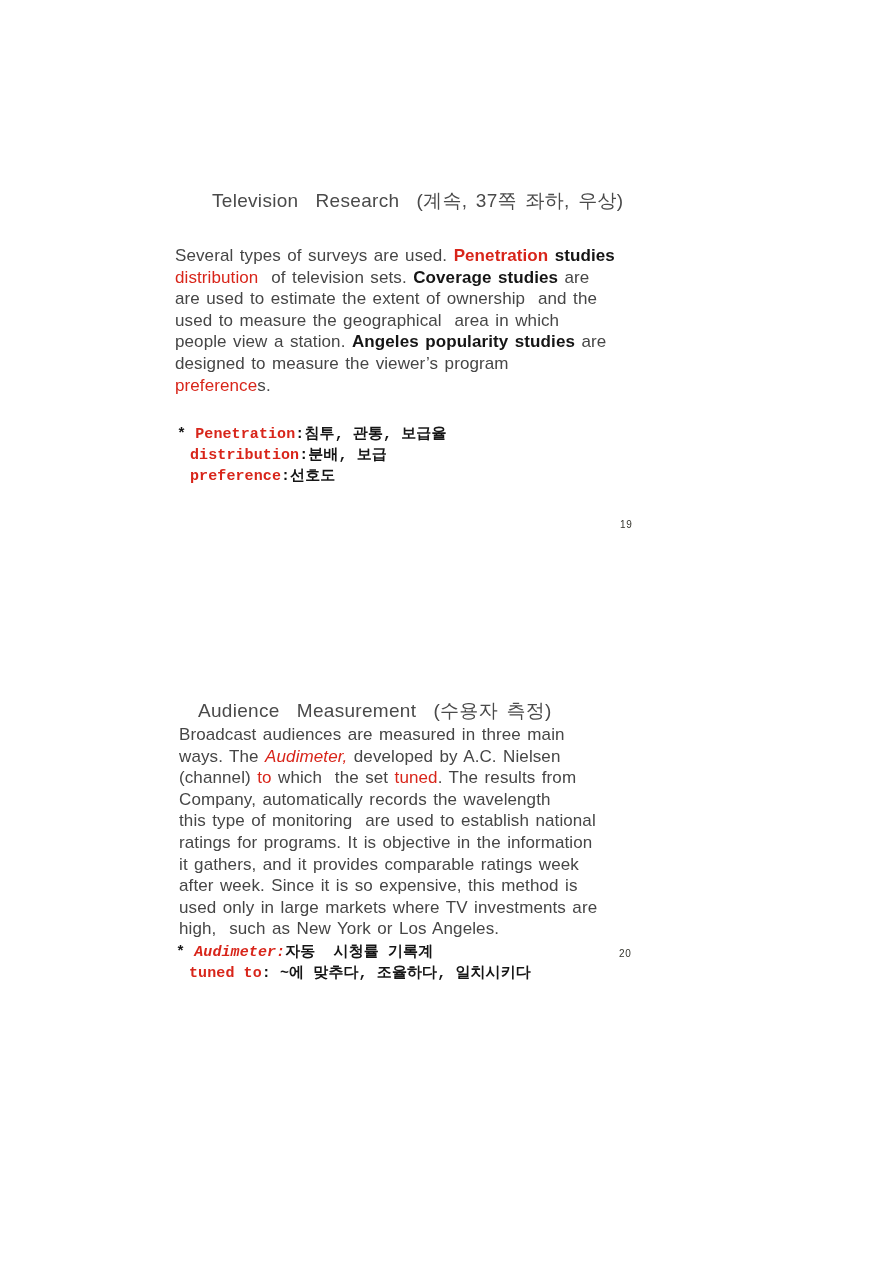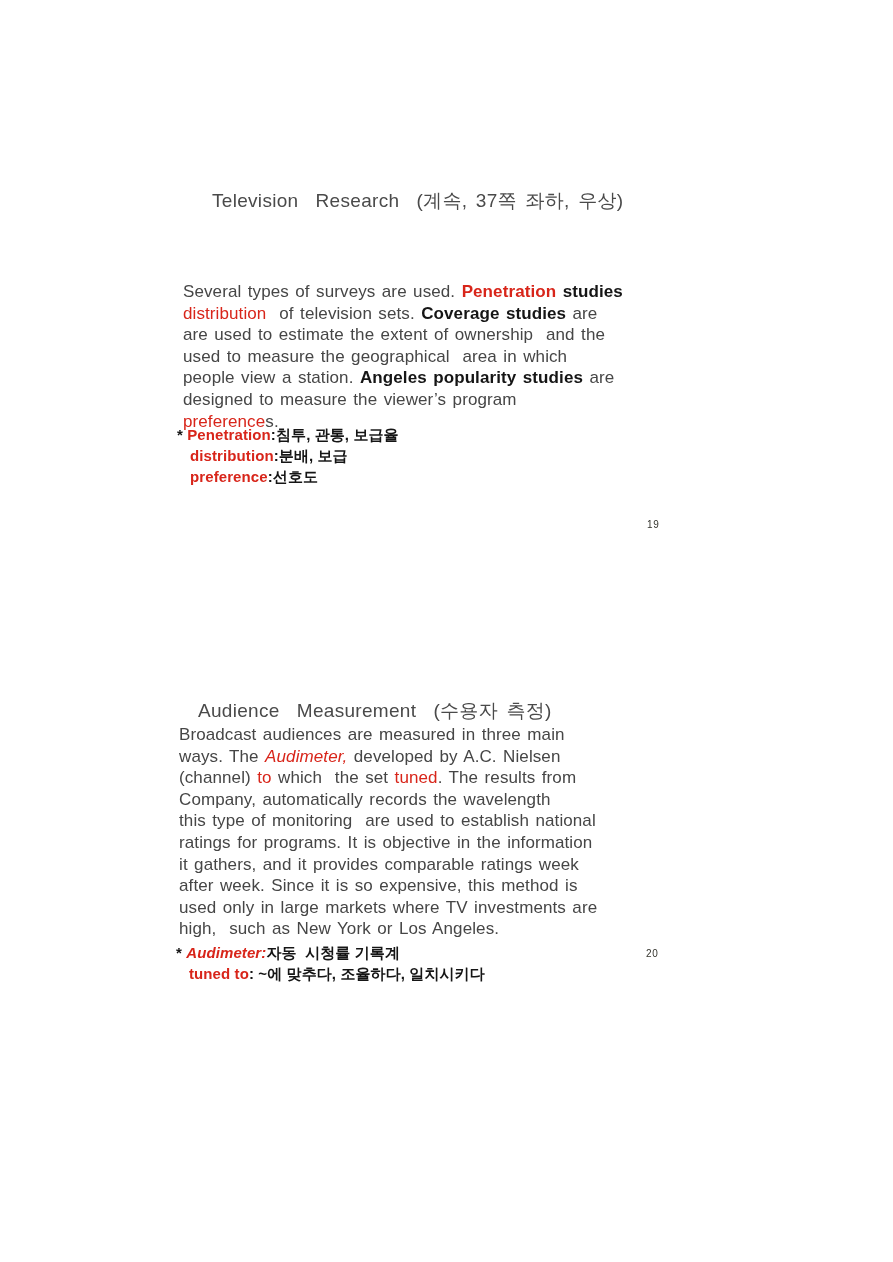--- a/index.html
+++ b/index.html
@@ -48,46 +48,46 @@
     width: 460px;
     font-size: 15px;
     font-weight: bold;
     color: var(--dark);
     letter-spacing: 0.1px;
   }
   .notes-block .tline {
     white-space: pre;
     line-height: 21px;
     height: 21px;
+    font-family: Liberation Mono, monospace;
   }
   .notes-block .tline + .tline {
     padding-left: 13px;
   }
   .page-num {
     position: absolute;
     font-size: 10px;
     color: var(--pagenum);
     letter-spacing: 0.6px;
-    margin-left: 27px;
   }
   
   .s-n  { color: var(--text); }
   .s-r  { color: var(--red); }
   .s-b  { color: var(--dark); font-weight: bold; }
   .s-rb { color: var(--red); font-weight: bold; }
   .s-ri { color: var(--red); font-style: italic; }
 </style>
 </head>
 <body>
 
 <div id="canvas">
 
   <div class="slide-title" style="left:212px; top:188px;">Television  Research  (계속, 37쪽 좌하, 우상)</div>
 
-  <div class="body-block" style="left:183px; top:245px;margin-top:36px;">
+  <div class="body-block" style="left:175px; top:245px;">
       <div class="tline"><span class="s-n">Several types of surveys are used. </span><span class="s-rb">Penetration</span><span class="s-n"> </span><span class="s-b">studies</span></div>
       <div class="tline"><span class="s-r">distribution</span><span class="s-n">  of television sets. </span><span class="s-b">Coverage studies</span><span class="s-n"> are</span></div>
       <div class="tline"><span class="s-n">are used to estimate the extent of ownership  and the</span></div>
       <div class="tline"><span class="s-n">used to measure the geographical  area in which</span></div>
       <div class="tline"><span class="s-n">people view a station. </span><span class="s-b">Angeles popularity studies</span><span class="s-n"> are</span></div>
       <div class="tline"><span class="s-n">designed to measure the viewer’s program</span></div>
       <div class="tline"><span class="s-r">preference</span><span class="s-n">s.</span></div>
     </div>
 
   <div class="notes-block" style="left:177px; top:424px;">

